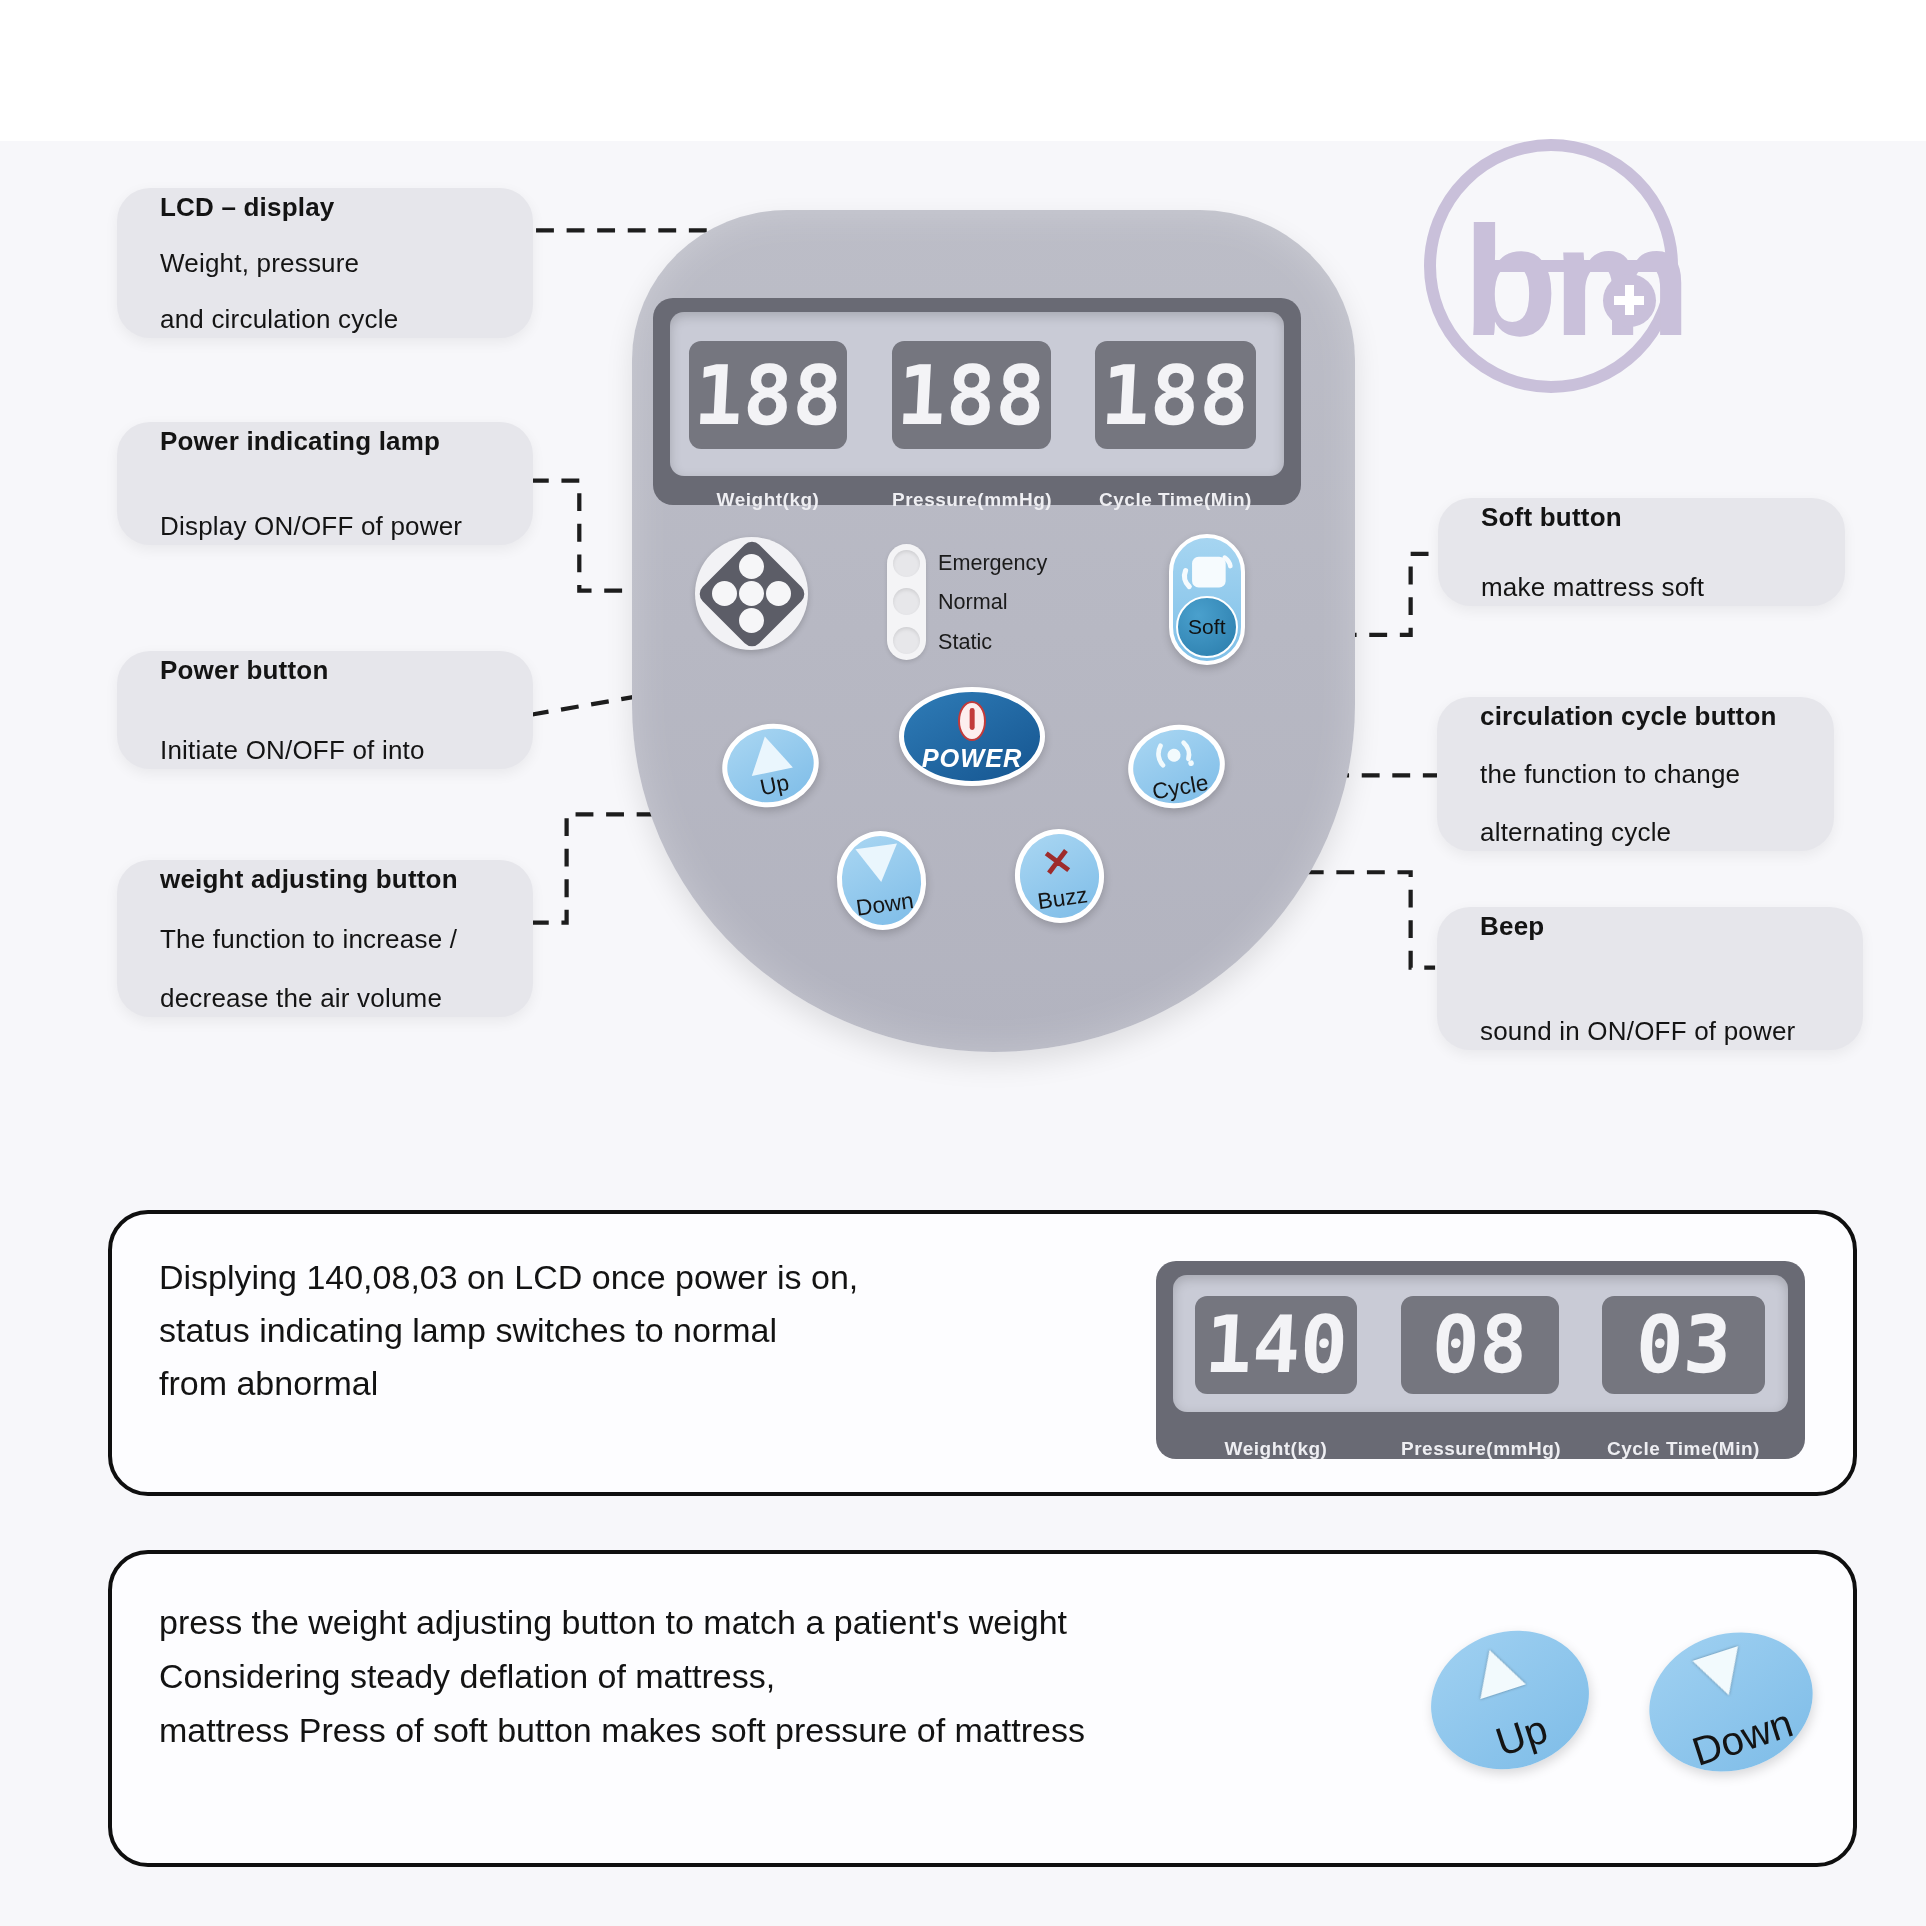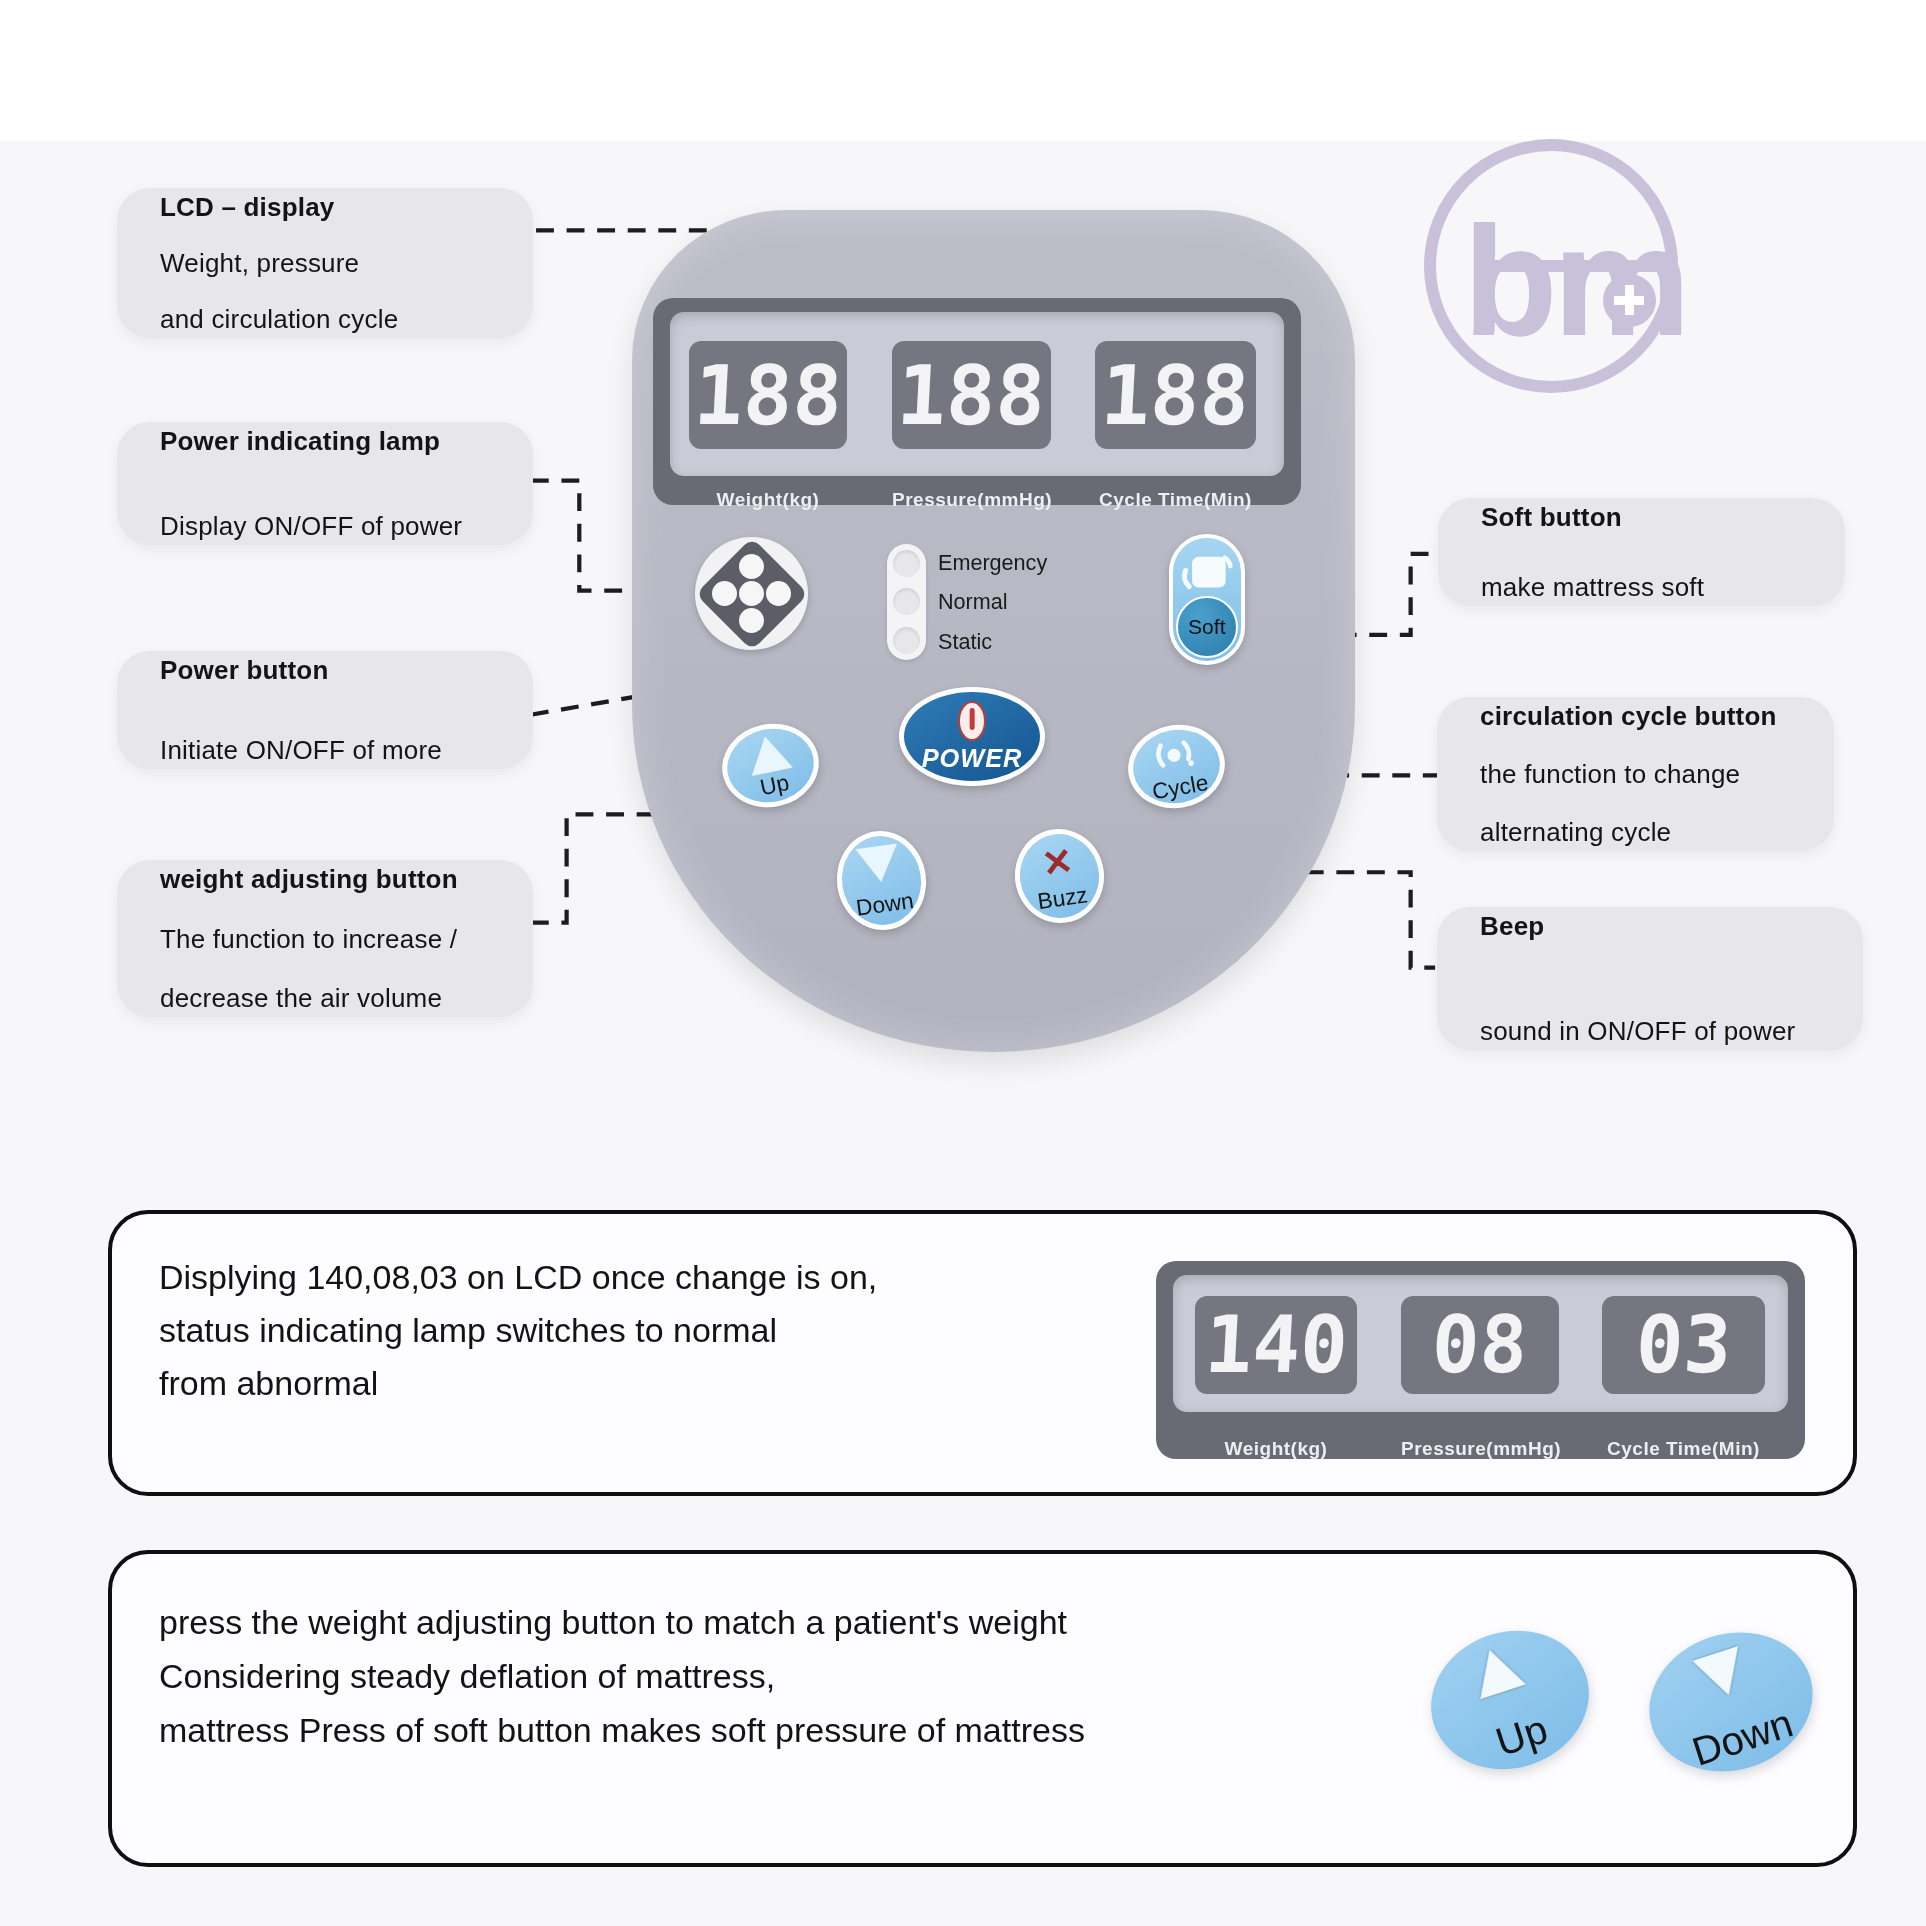--- a/index.html
+++ b/index.html
@@ -78,21 +78,21 @@
     <div class="line t">LCD – display</div>
     <div class="line">Weight, pressure</div>
     <div class="line">and circulation cycle</div>
   </div>
   <div class="callout" style="left:117px;top:422px;width:416px;height:123px;">
     <div class="line t">Power indicating lamp</div>
     <div class="line">Display ON/OFF of power</div>
   </div>
   <div class="callout" style="left:117px;top:651px;width:416px;height:118px;">
     <div class="line t">Power button</div>
-    <div class="line">Initiate ON/OFF of more</div>
+    <div class="line">Initiate ON/OFF of into</div>
   </div>
   <div class="callout" style="left:117px;top:860px;width:416px;height:157px;">
     <div class="line t">weight adjusting button</div>
     <div class="line">The function to increase /</div>
     <div class="line">decrease the air volume</div>
   </div>
 
   <div class="callout" style="left:1438px;top:498px;width:407px;height:108px;">
     <div class="line t">Soft button</div>
     <div class="line">make mattress soft</div>
@@ -191,21 +191,21 @@
     </div>
 
     <div class="btn" style="left:383px;top:619px;width:89px;height:94px;transform:rotate(-8deg);">
       <div class="x-glyph">✕</div>
       <div class="blabel" style="bottom:5.6px;">Buzz</div>
     </div>
   </div>
 
   <div class="info-box" id="box1" style="left:108px;top:1210px;width:1749px;height:286px;">
     <div class="info-text abs" style="left:47px;top:37px;">
-      <div class="line">Displying 140,08,03 on LCD once change is on,</div>
+      <div class="line">Displying 140,08,03 on LCD once power is on,</div>
       <div class="line">status indicating lamp switches to normal</div>
       <div class="line">from abnormal</div>
     </div>
     <div class="lcd-frame" style="left:1044px;top:47px;width:649px;height:198px;">
       <div class="lcd-inner" style="left:17px;top:14px;width:615px;height:137px;"></div>
       <div class="cell" style="left:39px;top:35px;width:162px;height:98px;">
         <div class="digits" style="font-size:79px;">140</div>
       </div>
       <div class="cell" style="left:245px;top:35px;width:158px;height:98px;">
         <div class="digits" style="font-size:79px;">08</div>

